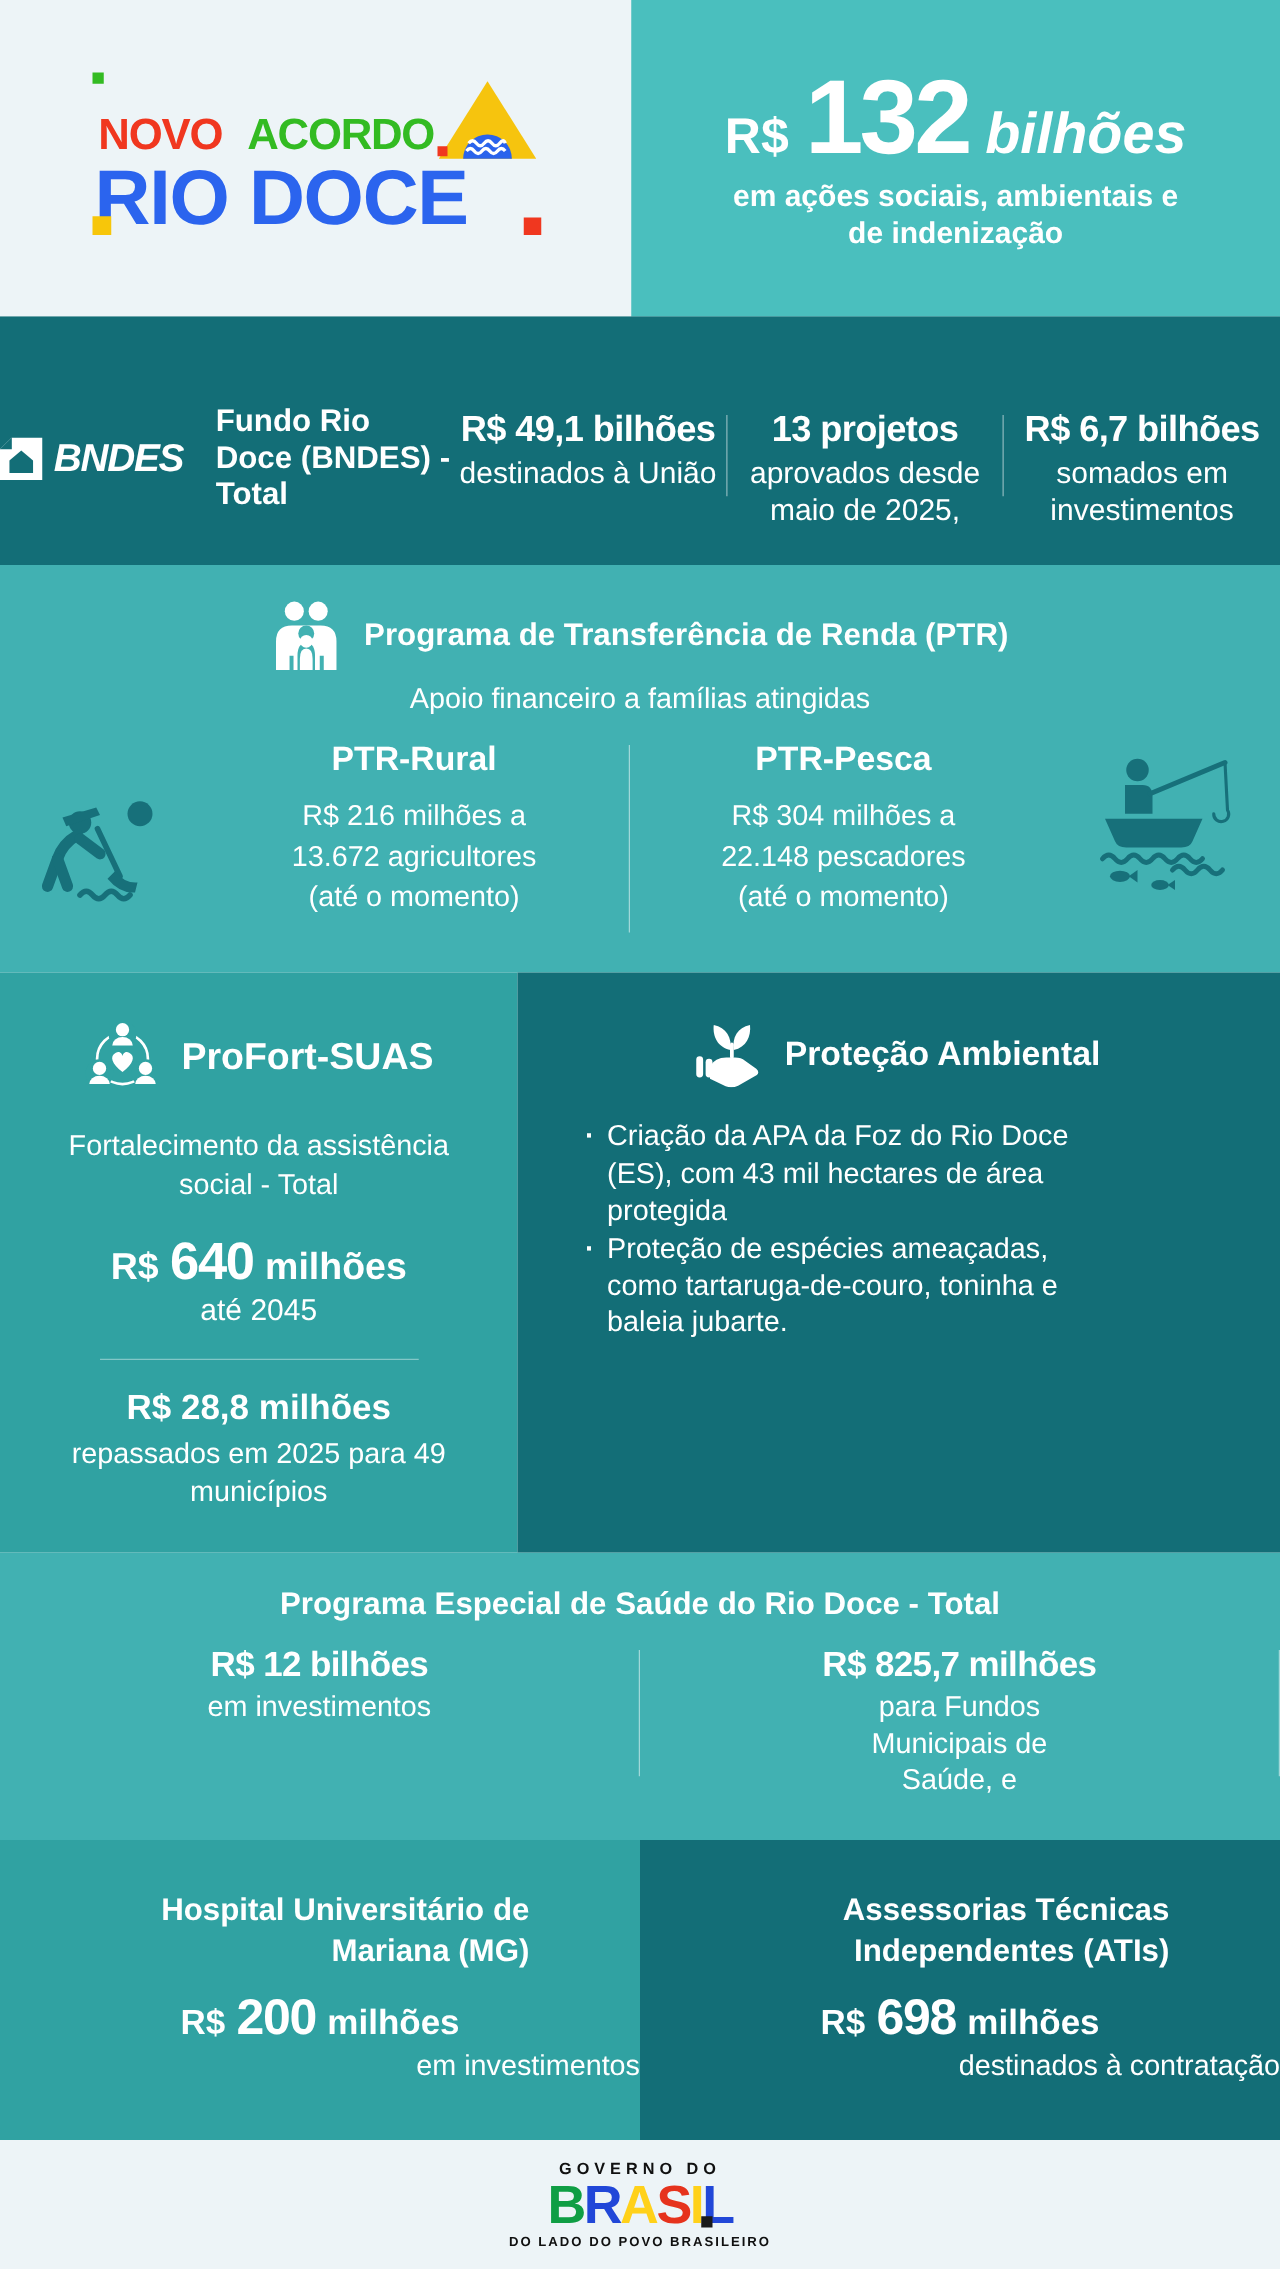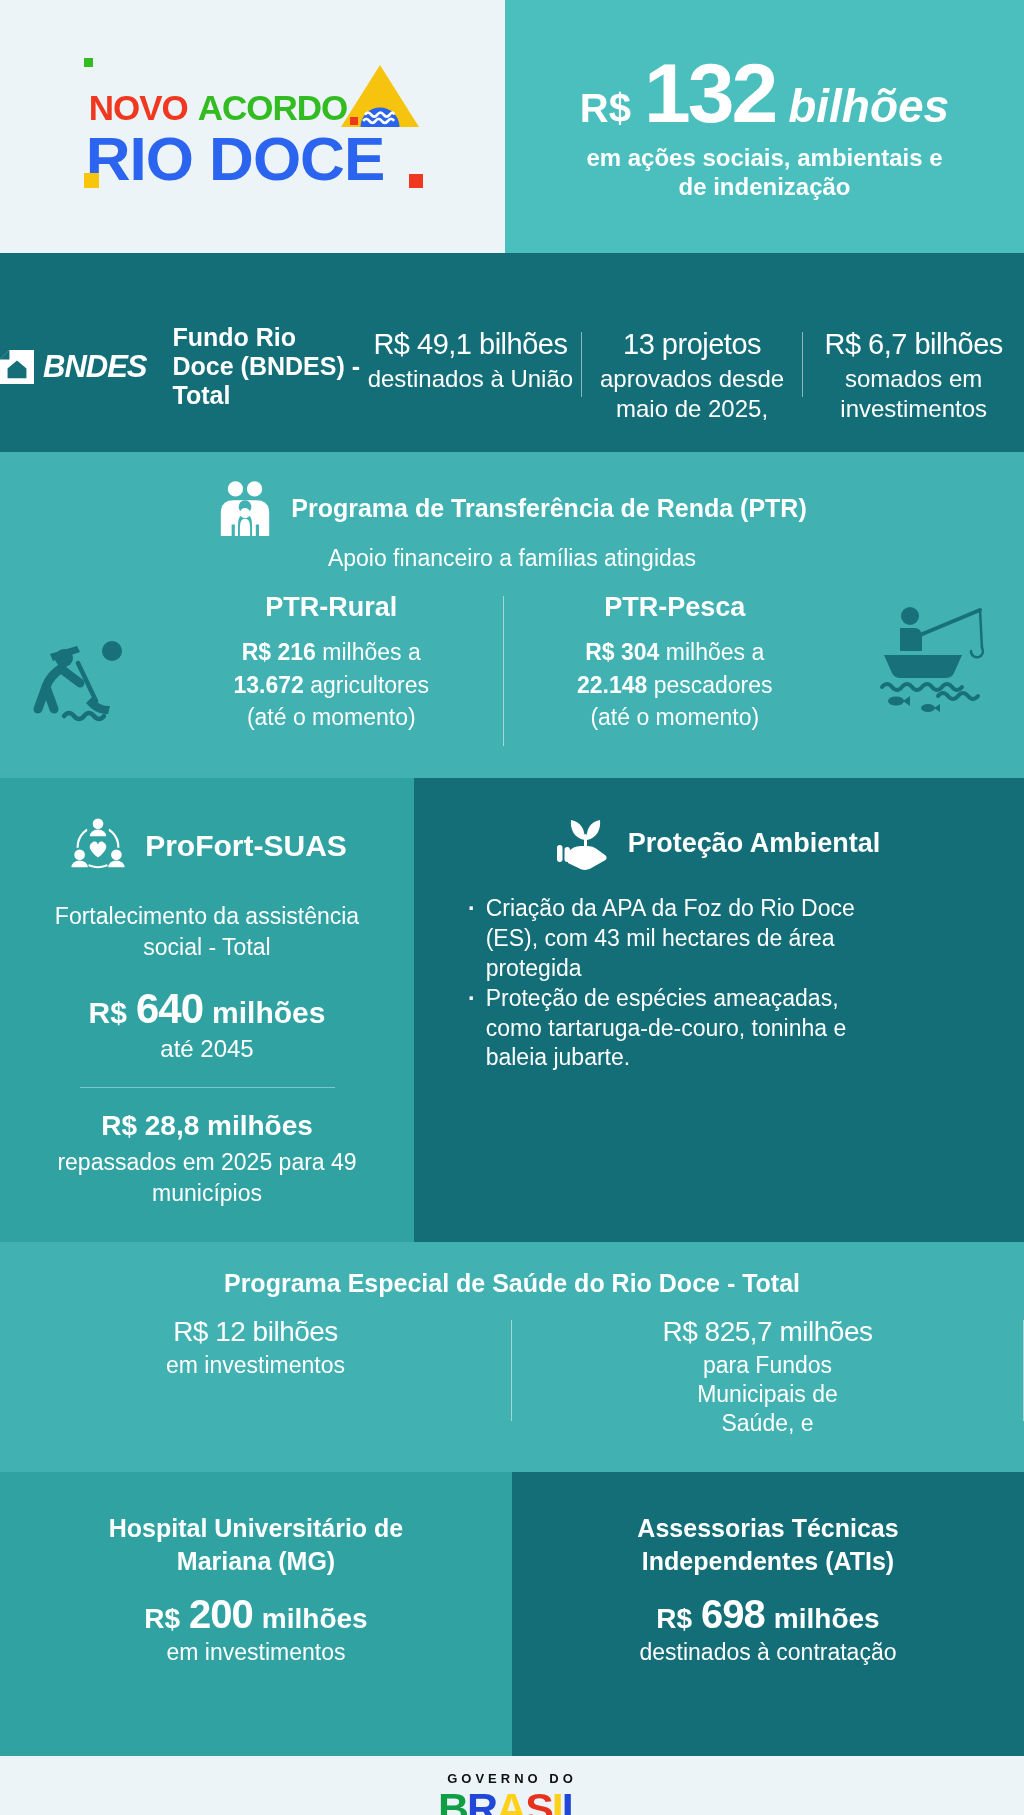--- a/index.html
+++ b/index.html
@@ -11,21 +11,21 @@
     --icon-teal:#17707a;
   }
   *{box-sizing:border-box;margin:0;padding:0}
   body{width:1024px;margin:0;font-family:"Liberation Sans","DejaVu Sans",sans-serif;background:var(--light)}
   .infographic{width:1024px;height:1815px;overflow:hidden;position:relative}
 
   
   .header{display:flex;height:253px}
   .header-left{width:505px;background:var(--light);display:flex;align-items:center;justify-content:center}
   .logo{position:relative}
-  .logo-line1{display:flex;align-items:flex-end;gap:10px;font-weight:800;font-size:35px;letter-spacing:-1px;line-height:1;margin-left:3px}
+  .logo-line1{display:flex;align-items:flex-end;gap:20px;font-weight:800;font-size:35px;letter-spacing:-1px;line-height:1;margin-left:3px}
   .novo{color:#f0371f;position:relative}
   .acordo{color:#33bb22;position:relative}
   .sq{position:absolute;display:block}
   .sq-green{width:9px;height:9px;background:#33bb22;top:-6px;left:-2px}
   .sq-reddot{width:8px;height:8px;background:#f0371f;right:-11px;bottom:0}
   .mountain{margin-left:-16px;margin-bottom:-3px;line-height:0}
   .logo-line2{position:relative;font-weight:800;font-size:62px;color:#2b64ee;letter-spacing:-1px;line-height:1;margin-top:3px}
   .sq-yellow{width:15px;height:15px;background:#f7c60a;left:-2px;bottom:2px}
   .sq-red{width:14px;height:14px;background:#f0371f;right:-4px;bottom:2px}
 
@@ -37,39 +37,39 @@
   .header-desc{font-size:24px;font-weight:600;text-align:center;line-height:1.22;max-width:380px;margin-top:10px}
 
   
   .bndes{height:199px;background:var(--teal-dark);color:#fff;display:flex;flex-direction:row;align-items:center;padding-top:28px}
   .bndes-head{display:flex;align-items:center;gap:26px}
   .bndes-logo{display:flex;align-items:center;gap:9px;line-height:0}
   .bndes-brand{font-size:31px;font-weight:800;font-style:italic;letter-spacing:-1px;line-height:1}
   .bndes-title{font-size:25px;font-weight:700}
   .stat-row{display:flex;width:100%;margin-top:18px}
   .stat{flex:1;text-align:center}
-  .stat-value{font-size:29px;font-weight:400;letter-spacing:-.5px}
+  .stat-value{font-size:29px;font-weight:700;letter-spacing:-.5px}
   .stat-label{font-size:24px;line-height:1.22;margin:3px auto 0}
   .vdiv{width:1px;background:rgba(255,255,255,.5)}
   .bndes .vdiv{margin:4px 0 26px}
   .bndes .stat-label.w200{max-width:205px}
   .bndes .stat-label.w170{max-width:175px}
 
   
   .ptr{height:326px;background:var(--teal-mid);color:#fff;padding-top:28px}
   .ptr-head{display:flex;align-items:center;justify-content:center;gap:18px}
   .ptr-title{font-size:25px;font-weight:700}
   .ptr-sub{text-align:center;font-size:23px;margin-top:9px}
   .ptr-cols{display:flex;margin-top:20px;align-items:flex-start}
   .ptr-icon-left{width:160px;display:flex;justify-content:center;margin-top:44px;line-height:0}
   .ptr-icon-right{width:178px;display:flex;justify-content:center;margin-top:10px;line-height:0}
   .ptr-col{flex:1;text-align:center}
   .ptr-col-heading{font-size:27px;font-weight:700;margin-bottom:13px}
   .ptr-line{font-size:23px;line-height:1.42}
-  .b{font-weight:700}
+  .b{font-weight:400}
   .ptr-vdiv{height:150px;margin-top:4px}
 
   
   .panels{display:flex;height:464px;color:#fff}
   .panel-left{width:414px;background:var(--teal-panel);padding-top:38px;text-align:center}
   .profort-head{display:flex;align-items:center;justify-content:center;gap:16px}
   .profort-title{font-size:30px;font-weight:700}
   .profort-sub{font-size:23px;line-height:1.35;max-width:315px;margin:25px auto 0}
   .money{display:flex;align-items:baseline;justify-content:center;gap:9px;font-weight:700}
   .profort-total{margin-top:22px}
@@ -92,21 +92,21 @@
   .saude{height:230px;background:var(--teal-mid);color:#fff;padding-top:27px;text-align:center}
   .saude-title{font-size:25px;font-weight:700}
   .saude .stat-row{margin-top:18px}
   .saude .stat-value{font-size:28px}
   .saude .stat-label{font-size:23px;line-height:1.25}
   .saude .vdiv{margin:4px 0 16px}
   .saude .stat-label.w165{max-width:168px}
   .saude .stat-label.w175{max-width:178px}
 
   
-  .bottom{display:flex;height:284px;color:#fff;text-align:center}
+  .bottom{display:flex;height:240px;color:#fff;text-align:right}
   .bottom-left{width:512px;background:var(--teal-panel);padding-top:40px}
   .bottom-right{flex:1;background:var(--teal-dark);padding-top:40px}
   .bottom-title{font-size:25px;font-weight:700;line-height:1.3;max-width:335px;margin:0 auto}
   .bottom-value{margin-top:15px}
   .bv-rs{font-size:28px}
   .bv-num{font-size:40px;font-weight:800;letter-spacing:-1px}
   .bv-unit{font-size:28px}
   .bottom-label{font-size:23px;margin-top:2px}
 
   

